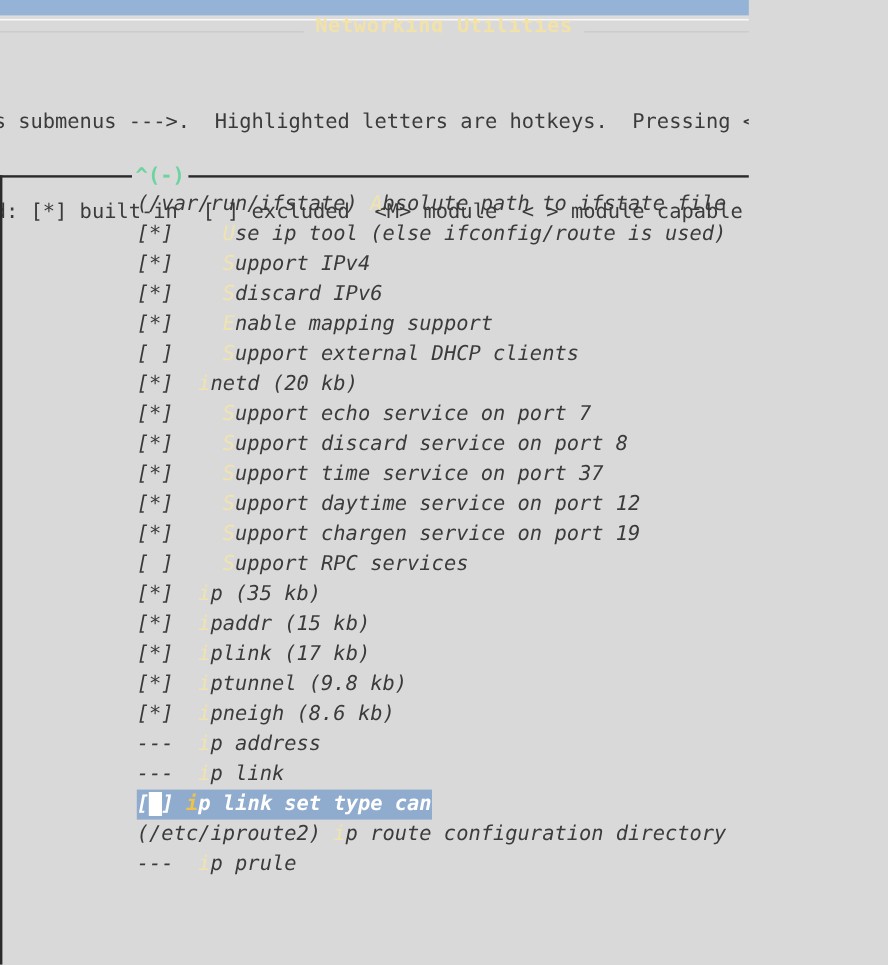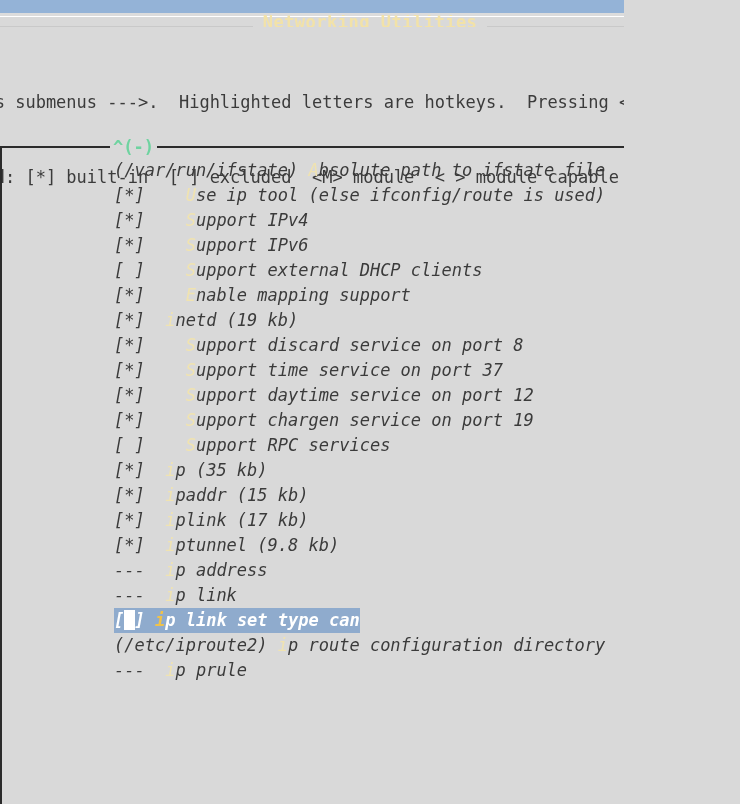--- a/index.html
+++ b/index.html
@@ -179,33 +179,35 @@
   </div>
 
   <div class="panel-top-rule"></div>
   <div class="panel-left-edge"></div>
   <div class="scroll-marker">^(-)</div>
 
   <div class="menu" id="menu-list">
       <div class="row"><span class="rowtext"><span>(/var/run/ifstate) </span><span class="hot">A</span><span>bsolute path to ifstate file</span></span></div>
       <div class="row"><span class="rowtext"><span>[*]    </span><span class="hot">U</span><span>se ip tool (else ifconfig/route is used)</span></span></div>
       <div class="row"><span class="rowtext"><span>[*]    </span><span class="hot">S</span><span>upport IPv4</span></span></div>
-      <div class="row"><span class="rowtext"><span>[*]    </span><span class="hot">S</span><span>upport IPv6</span></span></div>
+      <div class="row"><span class="rowtext"><span>[*]    </span><span class="hot">S</span><span>discard IPv6</span></span></div>
+      <div class="row"><span class="rowtext"><span>[*]    </span><span class="hot">E</span><span>nable mapping support</span></span></div>
       <div class="row"><span class="rowtext"><span>[ ]    </span><span class="hot">S</span><span>upport external DHCP clients</span></span></div>
-      <div class="row"><span class="rowtext"><span>[*]    </span><span class="hot">E</span><span>nable mapping support</span></span></div>
-      <div class="row"><span class="rowtext"><span>[*]  </span><span class="hot">i</span><span>netd (19 kb)</span></span></div>
+      <div class="row"><span class="rowtext"><span>[*]  </span><span class="hot">i</span><span>netd (20 kb)</span></span></div>
+      <div class="row"><span class="rowtext"><span>[*]    </span><span class="hot">S</span><span>upport echo service on port 7</span></span></div>
       <div class="row"><span class="rowtext"><span>[*]    </span><span class="hot">S</span><span>upport discard service on port 8</span></span></div>
       <div class="row"><span class="rowtext"><span>[*]    </span><span class="hot">S</span><span>upport time service on port 37</span></span></div>
       <div class="row"><span class="rowtext"><span>[*]    </span><span class="hot">S</span><span>upport daytime service on port 12</span></span></div>
       <div class="row"><span class="rowtext"><span>[*]    </span><span class="hot">S</span><span>upport chargen service on port 19</span></span></div>
       <div class="row"><span class="rowtext"><span>[ ]    </span><span class="hot">S</span><span>upport RPC services</span></span></div>
       <div class="row"><span class="rowtext"><span>[*]  </span><span class="hot">i</span><span>p (35 kb)</span></span></div>
       <div class="row"><span class="rowtext"><span>[*]  </span><span class="hot">i</span><span>paddr (15 kb)</span></span></div>
       <div class="row"><span class="rowtext"><span>[*]  </span><span class="hot">i</span><span>plink (17 kb)</span></span></div>
       <div class="row"><span class="rowtext"><span>[*]  </span><span class="hot">i</span><span>ptunnel (9.8 kb)</span></span></div>
+      <div class="row"><span class="rowtext"><span>[*]  </span><span class="hot">i</span><span>pneigh (8.6 kb)</span></span></div>
       <div class="row"><span class="rowtext"><span>---  </span><span class="hot">i</span><span>p address</span></span></div>
       <div class="row"><span class="rowtext"><span>---  </span><span class="hot">i</span><span>p link</span></span></div>
       <div class="row selected"><span class="rowtext"><span>[</span><span class="cursor"> </span><span>] </span><span class="hot">i</span><span>p link set type can</span></span></div>
       <div class="row"><span class="rowtext"><span>(/etc/iproute2) </span><span class="hot">i</span><span>p route configuration directory</span></span></div>
       <div class="row"><span class="rowtext"><span>---  </span><span class="hot">i</span><span>p prule</span></span></div>
     </div>
 
 </div>
 
 </body></html>

